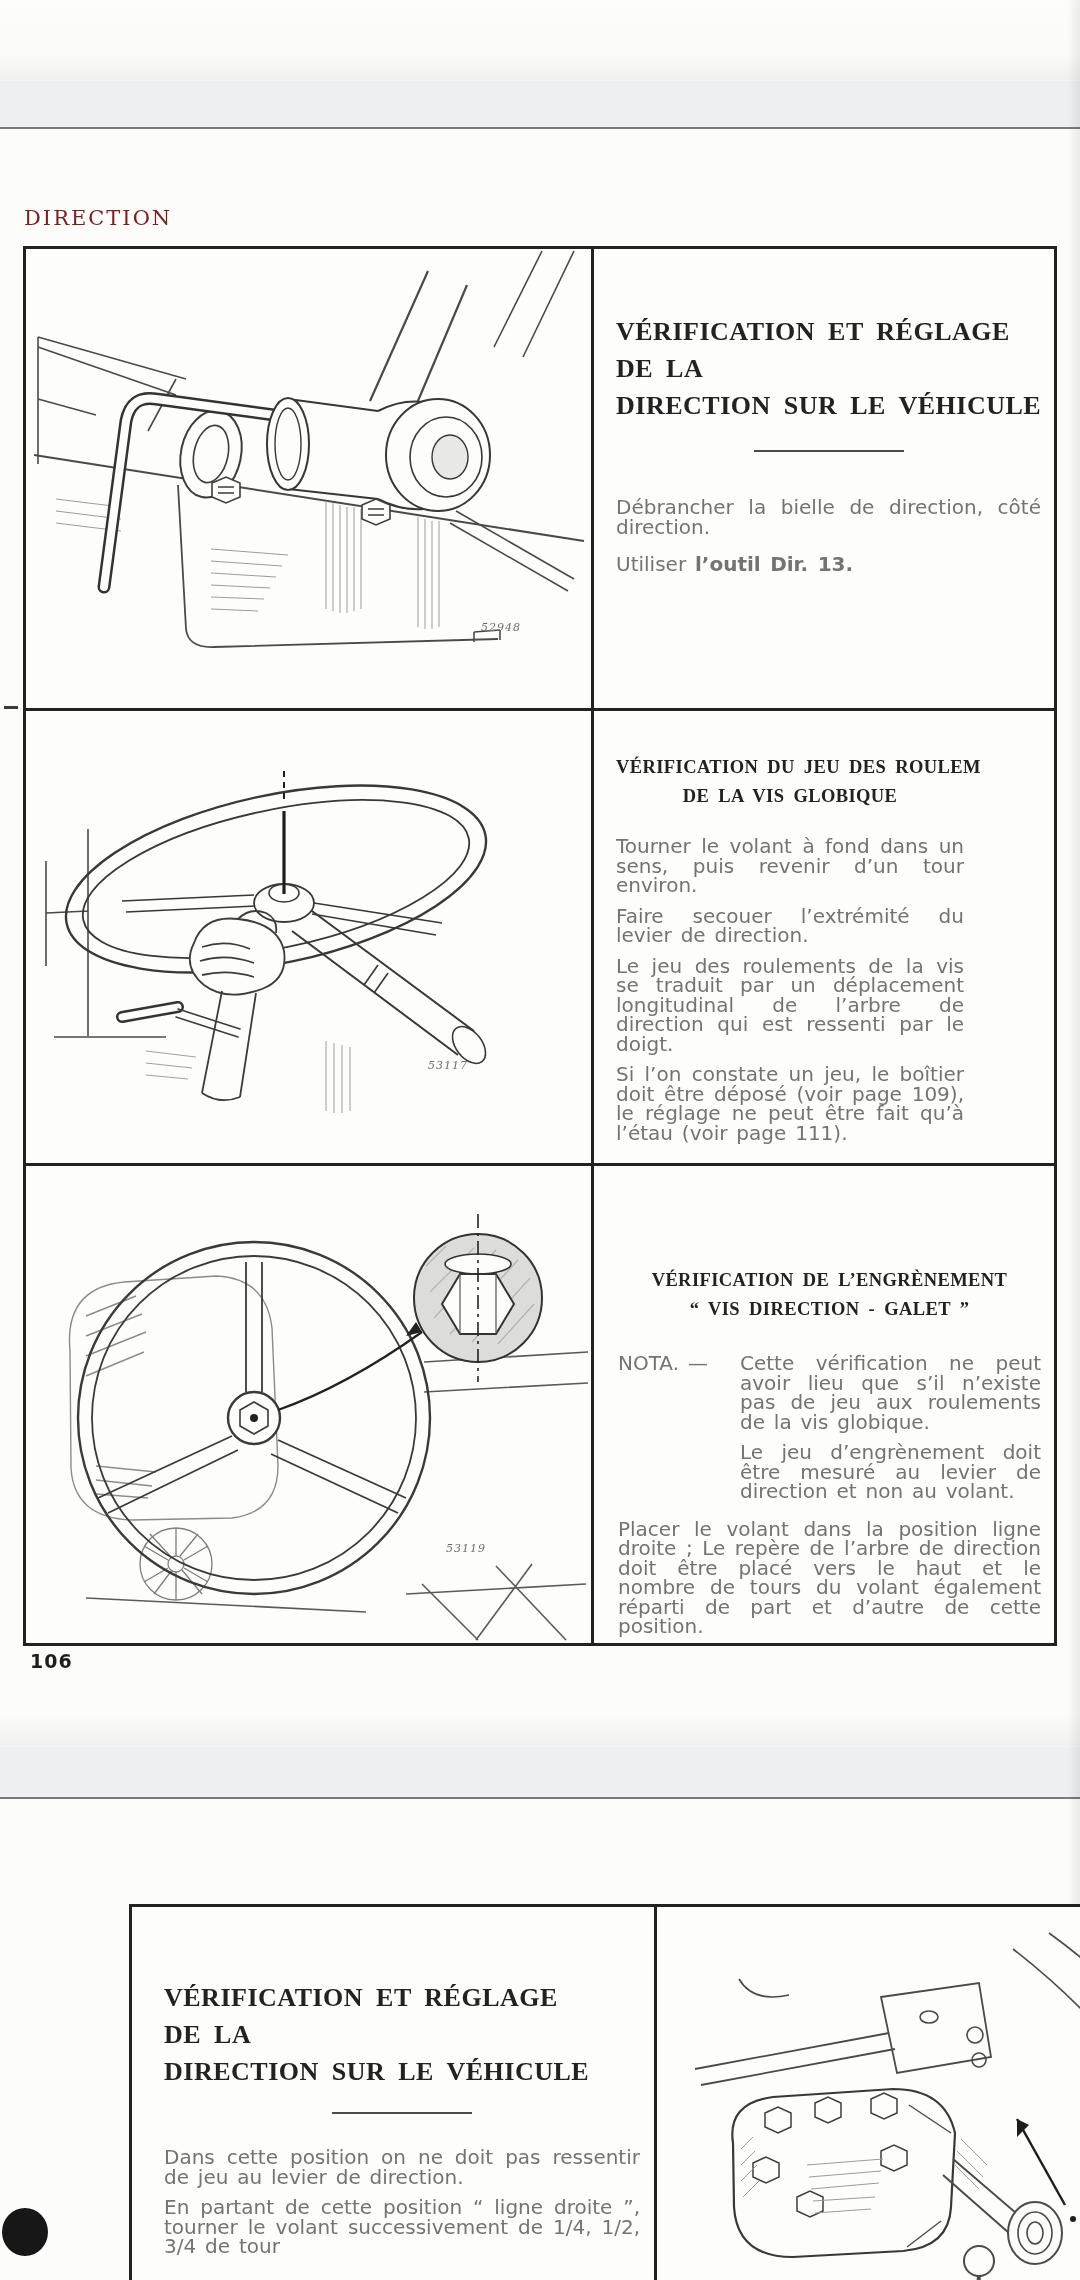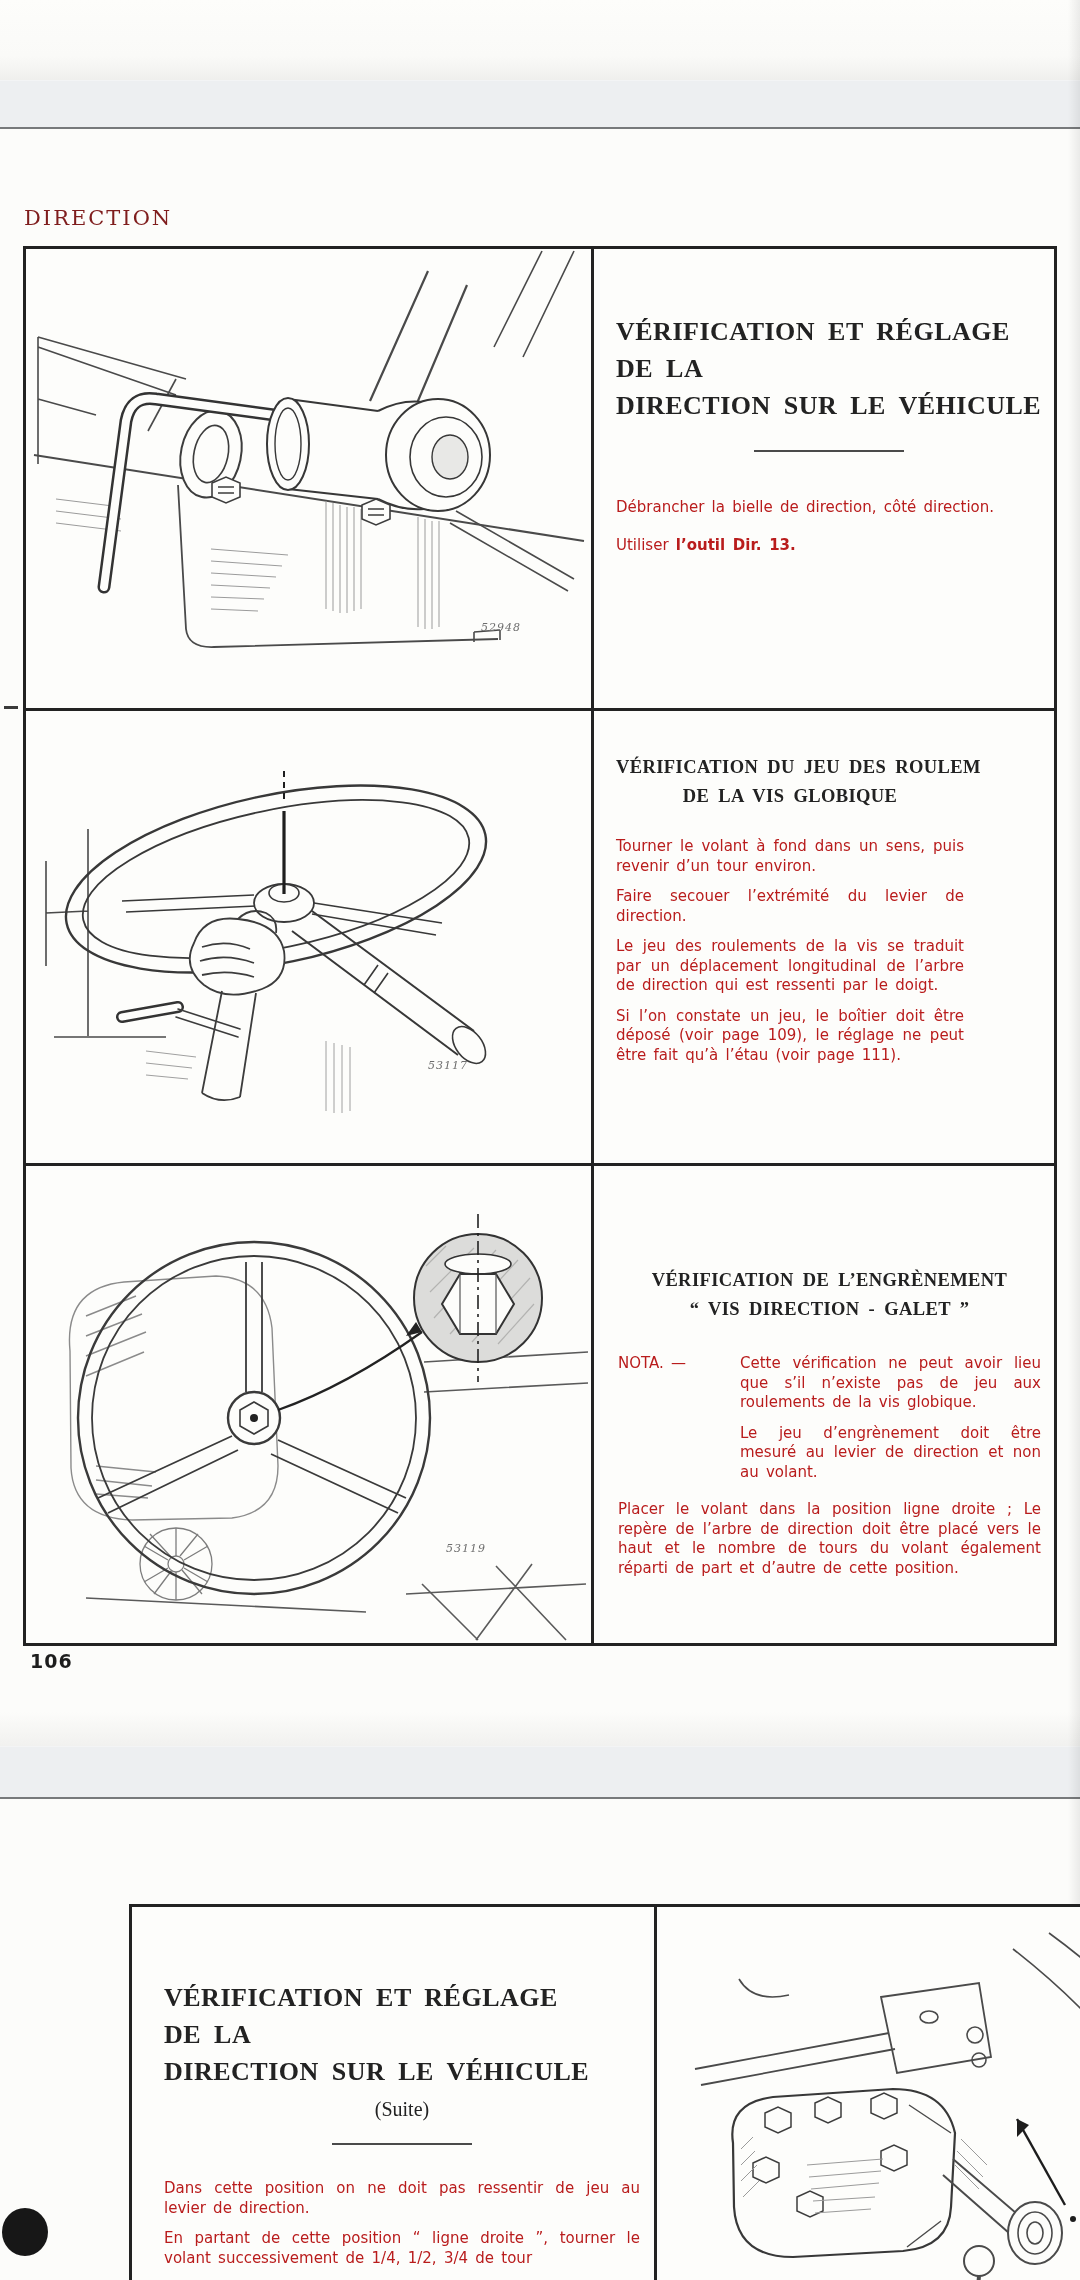--- a/index.html
+++ b/index.html
@@ -36,21 +36,21 @@
   .cell{position:absolute;overflow:hidden;}
   
   .main-title{font-family:"Liberation Serif",serif;font-weight:bold;font-size:26px;
     line-height:37px;text-align:left;color:#222;word-spacing:6px;letter-spacing:.5px;}
   .main-title div{white-space:nowrap;}
   .sub-title{font-family:"Liberation Serif",serif;font-weight:bold;font-size:18.5px;
     line-height:29px;text-align:center;color:#222;word-spacing:4px;letter-spacing:.4px;}
   .sub-title div{white-space:nowrap;}
   .suite{font-family:"Liberation Serif",serif;font-size:20px;text-align:center;margin-top:8px;color:#222;}
   .rule{height:2px;background:#4a4a4a;width:150px;margin:26px auto 0;}
-  .bodytext{font-size:15px;line-height:19.5px;text-align:justify;word-spacing:2.5px;color:#b91c1c;}
+  .bodytext{font-size:20px;line-height:19.5px;text-align:justify;word-spacing:2.5px;color:#737373;}
   .bodytext p{margin:0 0 11px 0;}
   .bodytext .b{font-weight:bold;}
   .nota{position:relative;padding-left:122px;}
   .nota-label{position:absolute;left:0;top:0;}
   .fig-number{position:absolute;font-family:"DejaVu Serif",serif;font-style:italic;
     font-size:11px;color:#6d6d6d;letter-spacing:1px;}
   svg{display:block;}
 </style>
 </head>
 <body>
@@ -268,21 +268,20 @@
 
 <div class="rulebox box2">
   <div class="vdiv" style="left:522px"></div>
 
   <div class="cell" style="left:0;top:0;width:522px;height:424px;padding:72px 14px 0 32px;box-sizing:border-box">
     <div class="main-title">
       <div>VÉRIFICATION ET RÉGLAGE</div>
       <div>DE LA</div>
       <div>DIRECTION SUR LE VÉHICULE</div>
     </div>
-    <div class="suite">(Suite)</div>
     <div class="rule" style="margin-top:22px;width:140px"></div>
     <div class="bodytext" style="margin-top:34px">
       <p>Dans cette position on ne doit pas ressentir de jeu au levier de direction.</p>
       <p>En partant de cette position “ ligne droite ”, tourner le volant successivement de 1/4, 1/2, 3/4 de tour</p>
     </div>
   </div>
 
   <div class="cell" style="left:525px;top:0;width:482px;height:424px">
     <svg width="482" height="424" viewBox="0 0 482 424">
       <g stroke="#4a4a4a" fill="none" stroke-width="1.6">

